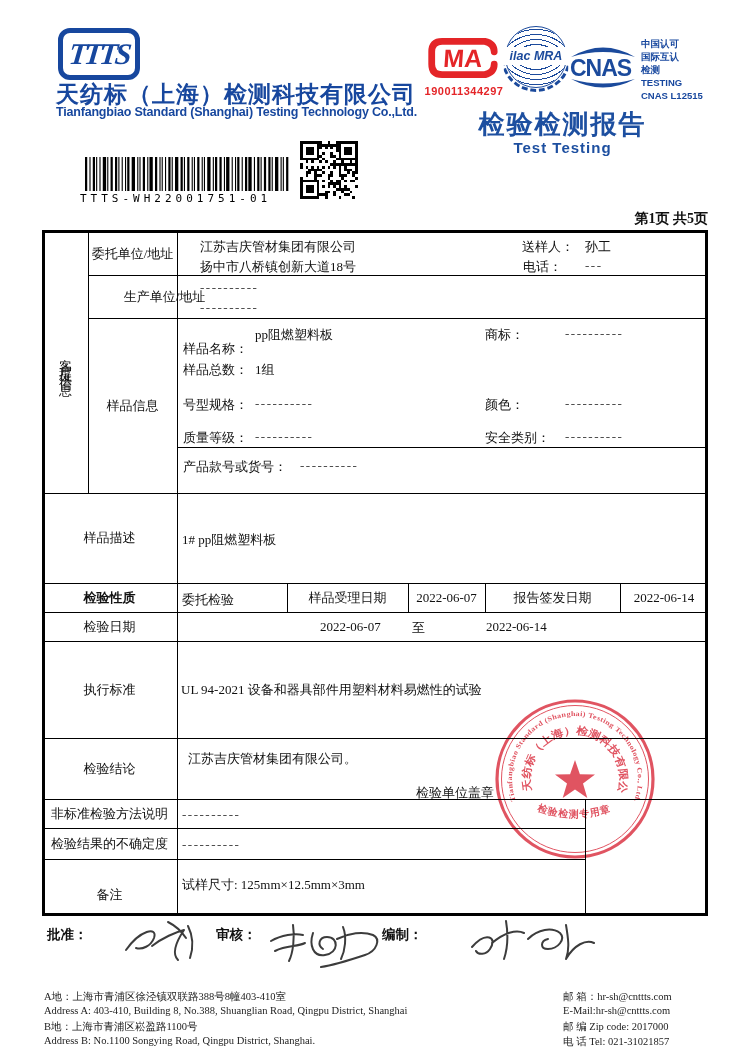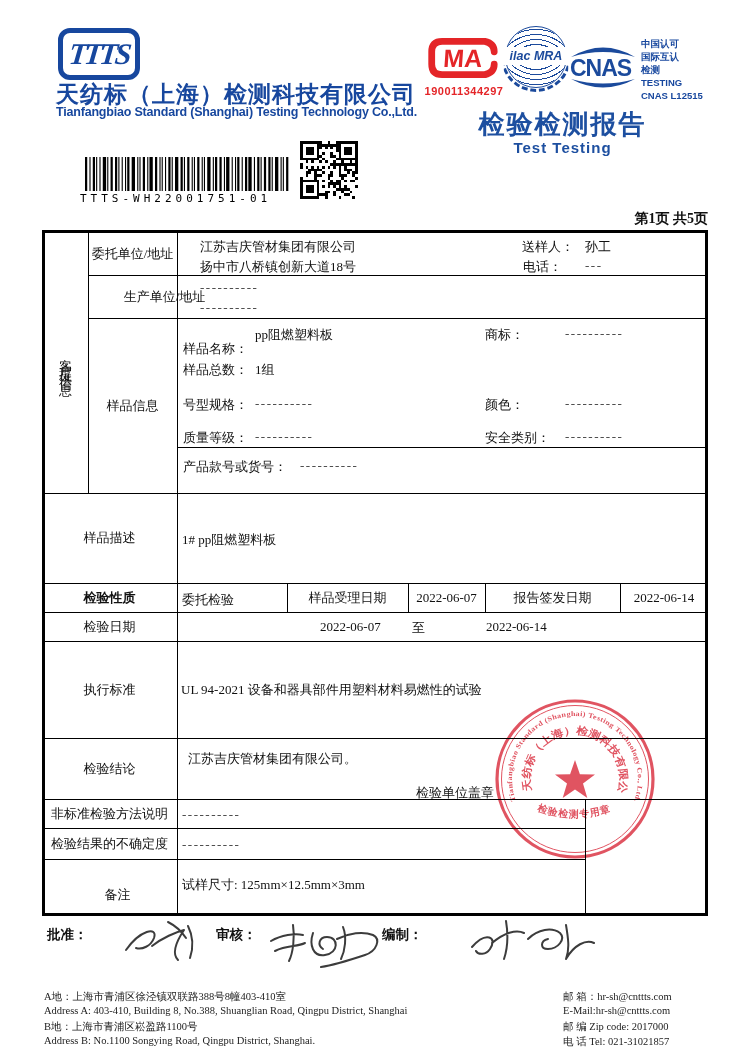--- a/index.html
+++ b/index.html
@@ -677,21 +677,21 @@
   <div class="t" style="left:181px;top:681px;">UL 94-2021  设备和器具部件用塑料材料易燃性的试验</div>
 
   <div class="t cc" style="left:42px;top:738px;width:135px;height:61px;">检验结论</div>
   <div class="t" style="left:188px;top:750px;">江苏吉庆管材集团有限公司。</div>
   <div class="t" style="left:416px;top:784px;">检验单位盖章</div>
 
   <div class="t cc" style="left:42px;top:799px;width:135px;height:29px;">非标准检验方法说明</div>
   <div class="t dash" style="left:182px;top:807px;">----------</div>
   <div class="t cc" style="left:42px;top:828px;width:135px;height:31px;">检验结果的不确定度</div>
   <div class="t dash" style="left:182px;top:837px;">----------</div>
-  <div class="t cc" style="left:50px;top:859px;width:135px;height:72px;">备注</div>
+  <div class="t cc" style="left:42px;top:859px;width:135px;height:72px;">备注</div>
   <div class="t" style="left:182px;top:876px;">试样尺寸: 125mm×12.5mm×3mm</div>
 
   <svg class="seal" viewBox="0 0 164 164">
     <circle cx="82" cy="82" r="78" fill="none" stroke="#dd4150" stroke-width="3.2"></circle>
     <circle cx="82" cy="82" r="73.5" fill="none" stroke="#dd4150" stroke-width="1"></circle>
     <defs>
       <path id="ringEn" d="M22.8,103.5 A63,63 0 1 1 141.2,103.5" fill="none"></path>
       <path id="arcCn" d="M38.5,93.6 A45,45 0 1 1 125.5,93.6" fill="none"></path>
       <path id="botCn" d="M42,113 Q82,128 122,113" fill="none"></path>
     </defs>

